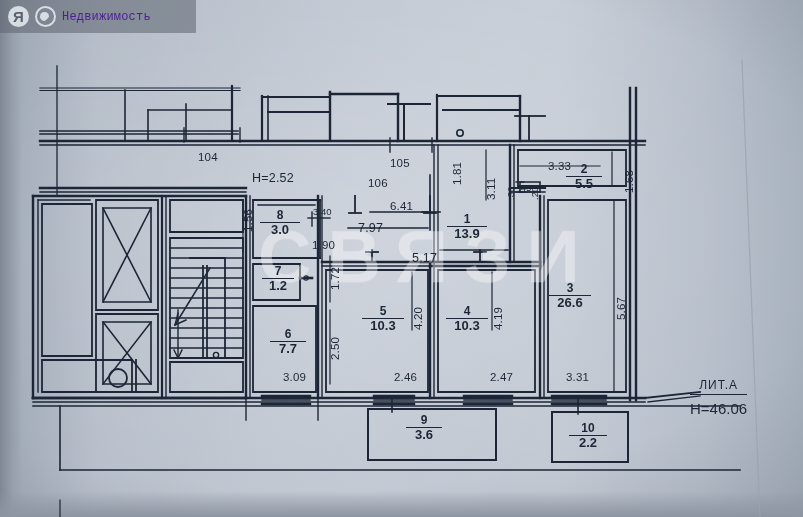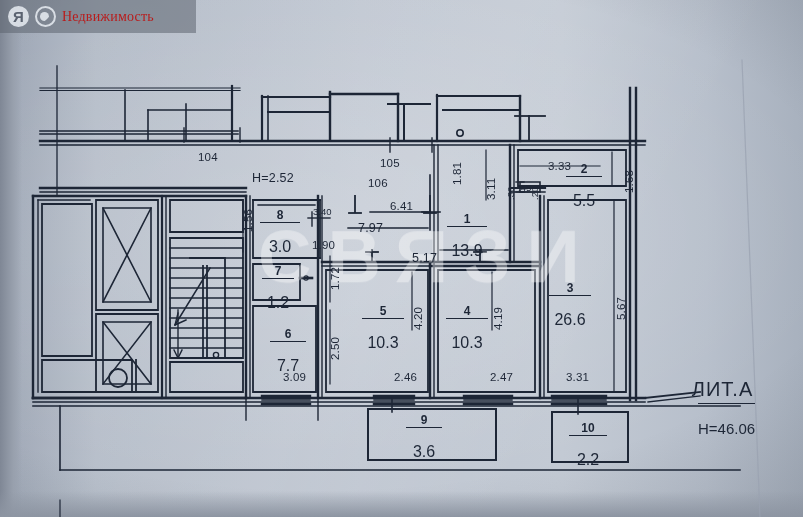--- a/index.html
+++ b/index.html
@@ -49,22 +49,22 @@
     width:21px;height:21px;border-radius:50%;
     border:2.5px solid rgba(232,236,242,0.85);
     box-sizing:border-box;position:relative;
   }
   .wm-logo2:after{
     content:"";position:absolute;left:3px;top:4px;width:9px;height:9px;
     border-radius:50%;background:rgba(232,236,242,0.85);
     clip-path:polygon(0 0,100% 0,100% 55%,55% 100%,0 100%);
   }
   #wm-text{
-    color:#b91c1c;font-size:14px;letter-spacing:.2px;
-    font-family:Liberation Serif, serif;
+    color:#4c1d95;font-size:12px;letter-spacing:.2px;
+    font-family:Liberation Mono, monospace;
   }
 
   
   #wm-center{
     position:absolute;left:258px;top:214px;
     font-size:74px;font-weight:bold;letter-spacing:16px;
     color:rgba(255,255,255,0.30);
     font-family:"Liberation Sans",sans-serif;
     pointer-events:none;user-select:none;
     text-shadow:0 1px 0 rgba(255,255,255,0.12);
@@ -85,31 +85,31 @@
   }
   .dim{font-size:11.5px;font-weight:normal;letter-spacing:.2px;}
   .dim-sm{font-size:9.5px;font-weight:normal;}
   .rot{transform-origin:left top;}
   .room{
     position:absolute;text-align:center;color:#1d2636;
     font-family:"Liberation Sans",sans-serif;line-height:1.02;
   }
   .room .num{font-size:12px;font-weight:bold;display:block;}
   .room .area{
-    font-size:16px;font-weight:normal;display:block;
-    border-top:1.6px solid #1d2636;padding-top:16px;margin-top:1px;
+    font-size:13px;font-weight:bold;display:block;
+    border-top:1.6px solid #1d2636;padding-top:0px;margin-top:1px;
   }
   #lit{
     position:absolute;left:690px;top:378px;text-align:center;
     color:#1d2636;font-family:"Liberation Sans",sans-serif;
   }
-  #lit .top{font-size:20px;letter-spacing:1px;display:block;}
+  #lit .top{font-size:12px;letter-spacing:1px;display:block;}
   #lit .bot{
     font-size:15px;display:block;border-top:1.8px solid #1d2636;
-    padding-top:16px;margin-top:2px;margin-left:8px;
+    padding-top:5px;margin-top:2px;
   }
 </style>
 </head>
 <body>
 
 <div id="shot">
 
   <div id="paper"></div>
   <div class="photo-edge-left"></div>
   <div class="photo-edge-bottom"></div>
@@ -329,21 +329,21 @@
       <path d="M645 398 L700 392" stroke-width="1.8"></path>
       <path d="M648 402 L700 396" stroke-width="1.4"></path>
 
     </g>
   </svg>
   </div>
 
   <div id="wm-center">СВЯЗИ</div>
 
   <div class="lbl dim" style="left:198px;top:152px;">104</div>
-  <div class="lbl dim" style="left:380px;top:158px;">105</div>
+  <div class="lbl dim" style="left:390px;top:158px;">105</div>
   <div class="lbl dim" style="left:368px;top:178px;">106</div>
 
   <div class="lbl dim" style="left:252px;top:172px;font-size:12.5px;">H=2.52</div>
 
   <div class="lbl dim" style="left:390px;top:201px;">6.41</div>
   <div class="lbl dim-sm" style="left:313px;top:207px;">3.40</div>
   <div class="lbl dim" style="left:358px;top:222px;font-size:12.5px;">7.97</div>
   <div class="lbl dim" style="left:412px;top:252px;font-size:12.5px;">5.17</div>
   <div class="lbl dim" style="left:548px;top:149px;margin-top:12px;">3.33</div>
   <div class="lbl dim" style="left:272px;top:240px;margin-left:40px;">1.90</div>

